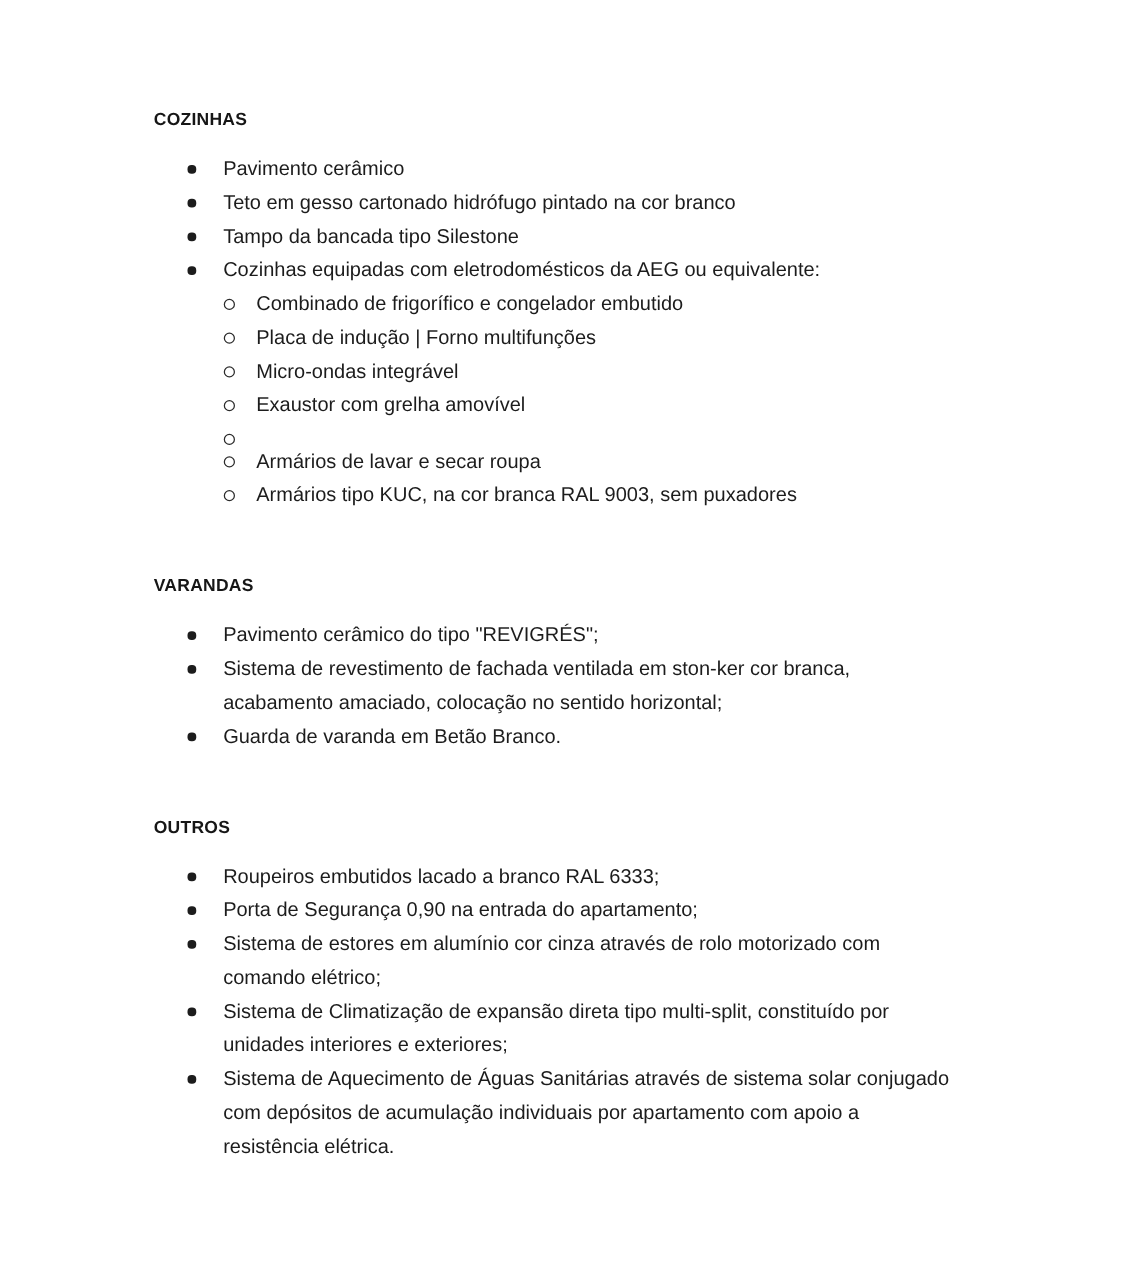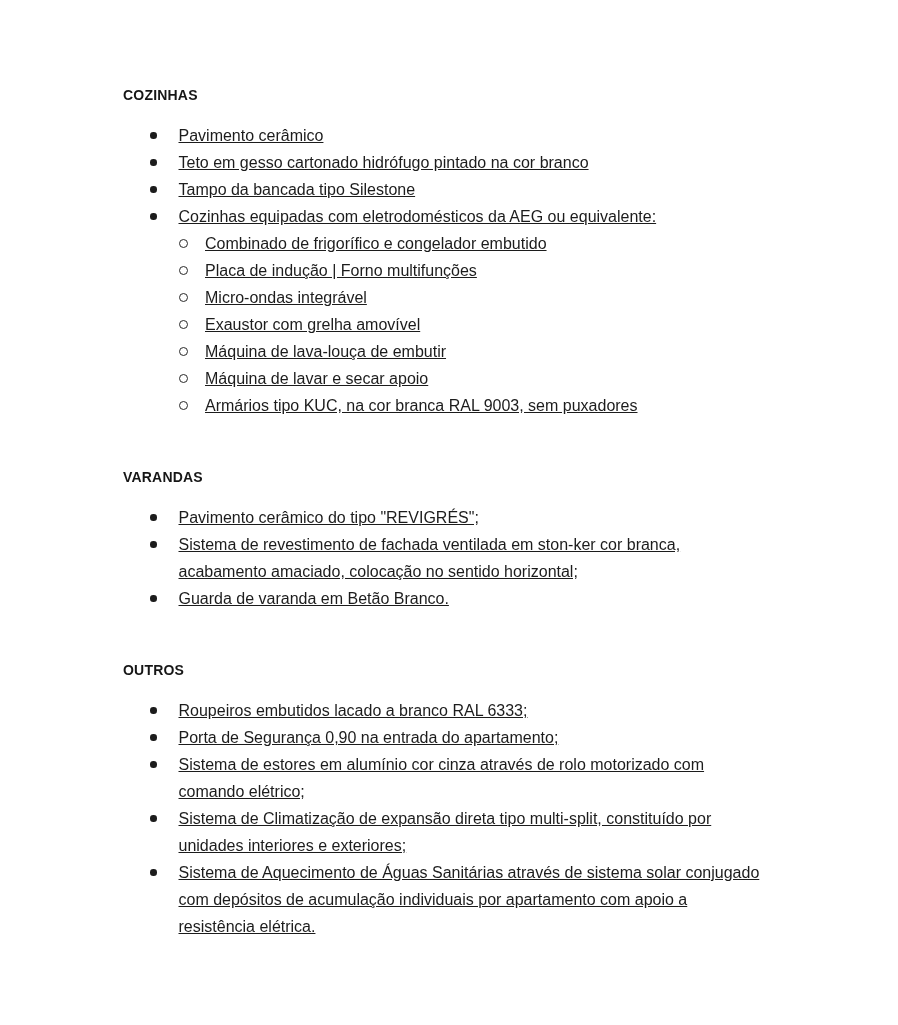--- a/index.html
+++ b/index.html
@@ -27,21 +27,21 @@
     color:#161616;
   }
   .list { margin-top:16px; }
   .item {
     display:flex;
     align-items:flex-start;
     font-size:16px;
     line-height:27px;
     color:#1c1c1c;
   }
-  .item-text { max-width:585px;text-decoration:underline; }
+  .item-text { max-width:585px; }
   .marker { flex:none; }
   .item.l1 { padding-left:27px; }
   .item.l1 .marker {
     width:6.5px; height:6.5px;
     margin:10px 22px 0 0;
     background:#1c1c1c;
     border-radius:50%;
   }
   .item.l2 { padding-left:56px; }
   .item.l2 .marker {
@@ -98,25 +98,24 @@
           <div class="item l2">
             <span class="marker"></span>
             <span class="item-text">Micro-ondas integrável</span>
           </div>
           <div class="item l2">
             <span class="marker"></span>
             <span class="item-text">Exaustor com grelha amovível</span>
           </div>
           <div class="item l2">
             <span class="marker"></span>
-            <span class="item-text">Máquina de lava-louça de embutir</span>
           </div>
           <div class="item l2">
             <span class="marker"></span>
-            <span class="item-text">Máquina de lavar e secar apoio</span>
+            <span class="item-text">Armários de lavar e secar roupa</span>
           </div>
           <div class="item l2">
             <span class="marker"></span>
             <span class="item-text">Armários tipo KUC, na cor branca RAL 9003, sem puxadores</span>
           </div>
         </div>
       </section>
       <section class="section">
         <h2>VARANDAS</h2>
         <div class="list">

